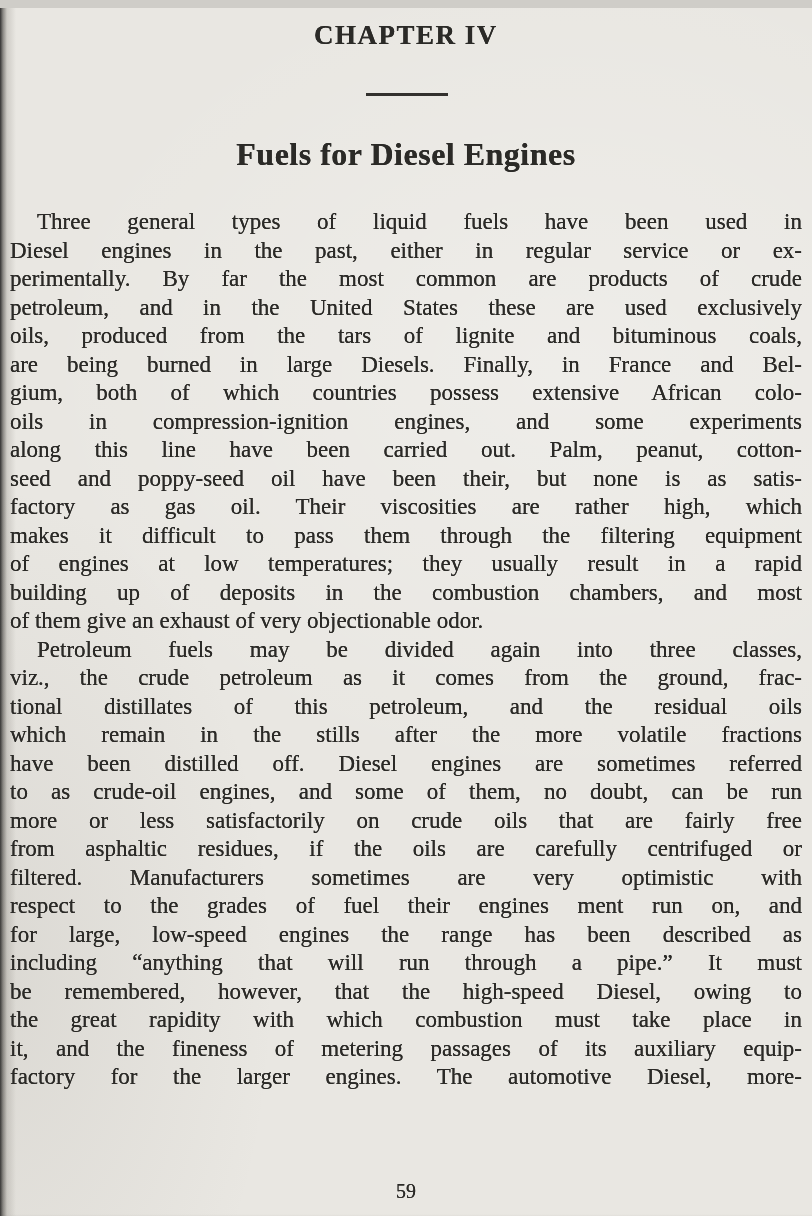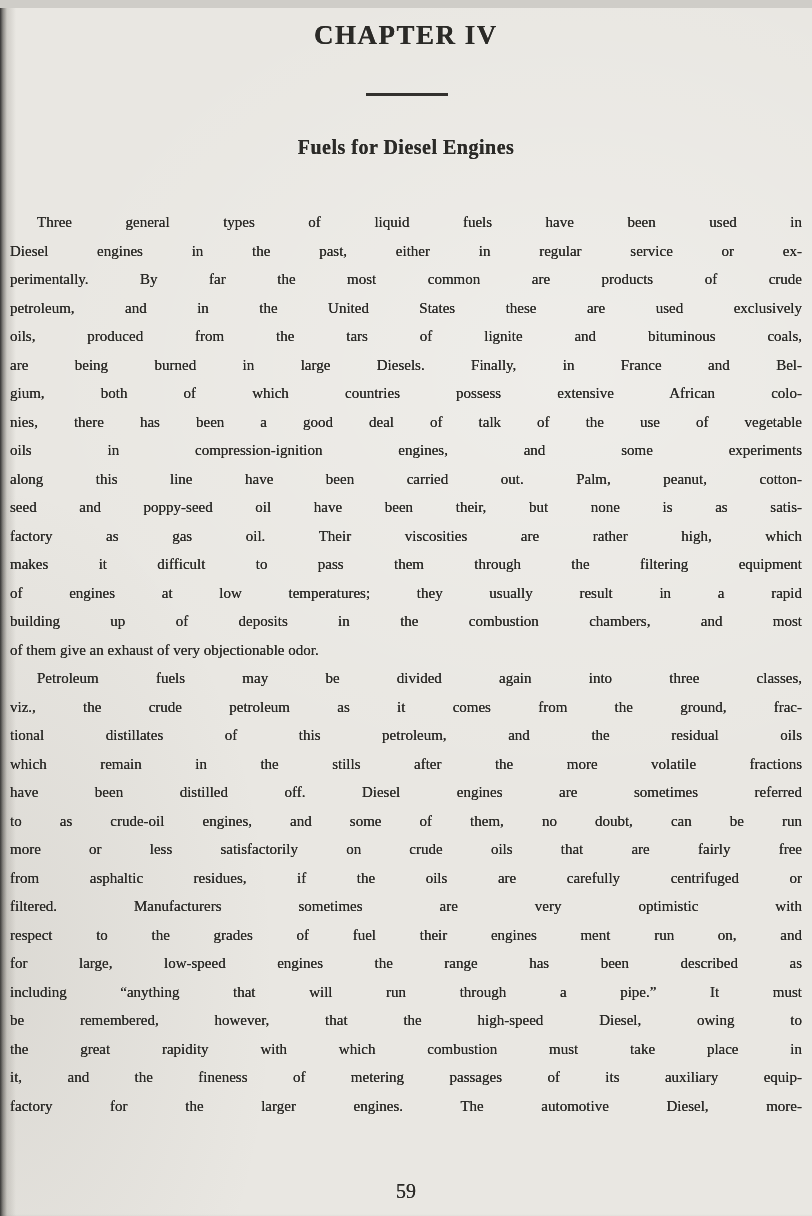--- a/index.html
+++ b/index.html
@@ -40,31 +40,31 @@
     width: 82px;
     height: 3px;
     background: #33312e;
   }
   .section-title {
     position: absolute;
     top: 128px;
     left: 0;
     width: 100%;
     text-align: center;
-    font-size: 20px;
+    font-size: 32px;
     font-weight: bold;
     letter-spacing: 0.5px;
     text-shadow: 0 0 0.6px currentColor;
   }
   .body-text {
     position: absolute;
     top: 200px;
     left: 10px;
     width: 792px;
-    font-size: 15px;
+    font-size: 23px;
     line-height: 28.5px;
     text-shadow: 0 0 0.55px currentColor;
   }
   .line {
     text-align: justify;
     text-align-last: justify;
     white-space: normal;
     height: 28.5px;
     overflow: visible;
   }
@@ -94,21 +94,20 @@
   <div class="body-text">
 
     <div>
       <div class="line indent">Three general types of liquid fuels have been used in</div>
       <div class="line">Diesel engines in the past, either in regular service or ex-</div>
       <div class="line">perimentally.  By far the most common are products of crude</div>
       <div class="line">petroleum, and in the United States these are used exclusively</div>
       <div class="line">oils, produced from the tars of lignite and bituminous coals,</div>
       <div class="line">are being burned in large Diesels.  Finally, in France and Bel-</div>
       <div class="line">gium, both of which countries possess extensive African colo-</div>
-      <div class="line">nies, there has been a good deal of talk of the use of vegetable</div>
       <div class="line">oils in compression-ignition engines, and some experiments</div>
       <div class="line">along this line have been carried out.  Palm, peanut, cotton-</div>
       <div class="line">seed and poppy-seed oil have been their, but none is as satis-</div>
       <div class="line">factory as gas oil.  Their viscosities are rather high, which</div>
       <div class="line">makes it difficult to pass them through the filtering equipment</div>
       <div class="line">of engines at low temperatures; they usually result in a rapid</div>
       <div class="line">building up of deposits in the combustion chambers, and most</div>
       <div class="line no-just">of them give an exhaust of very objectionable odor.</div>
     </div>
 

